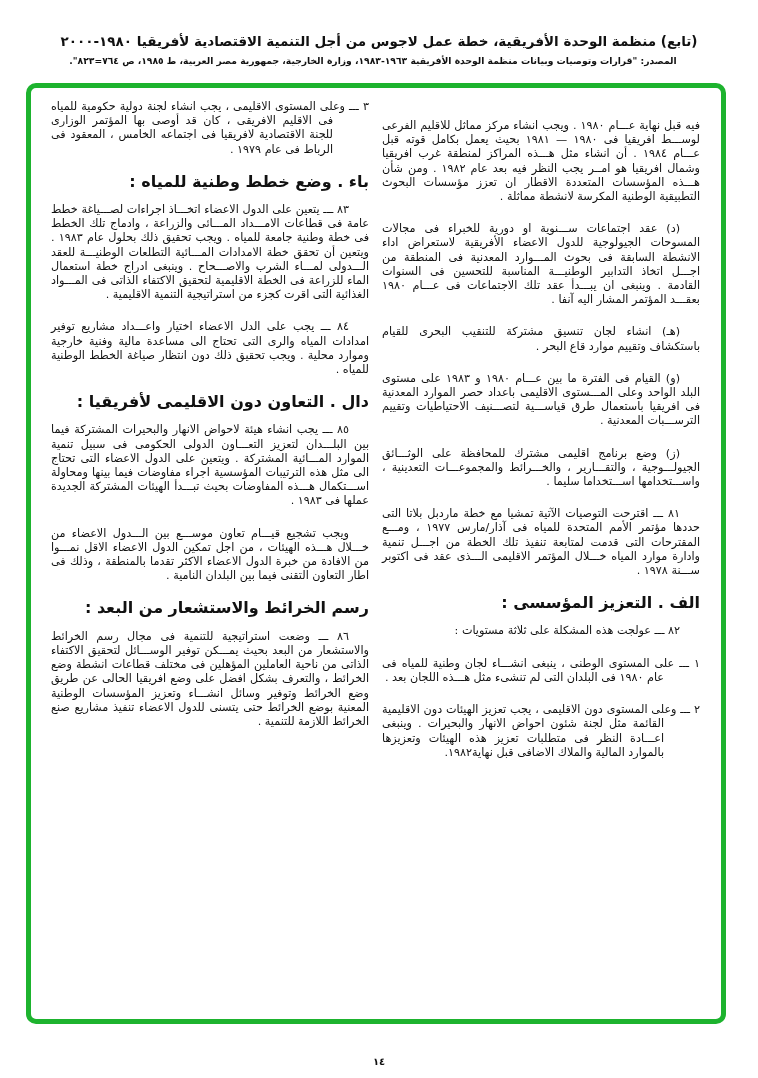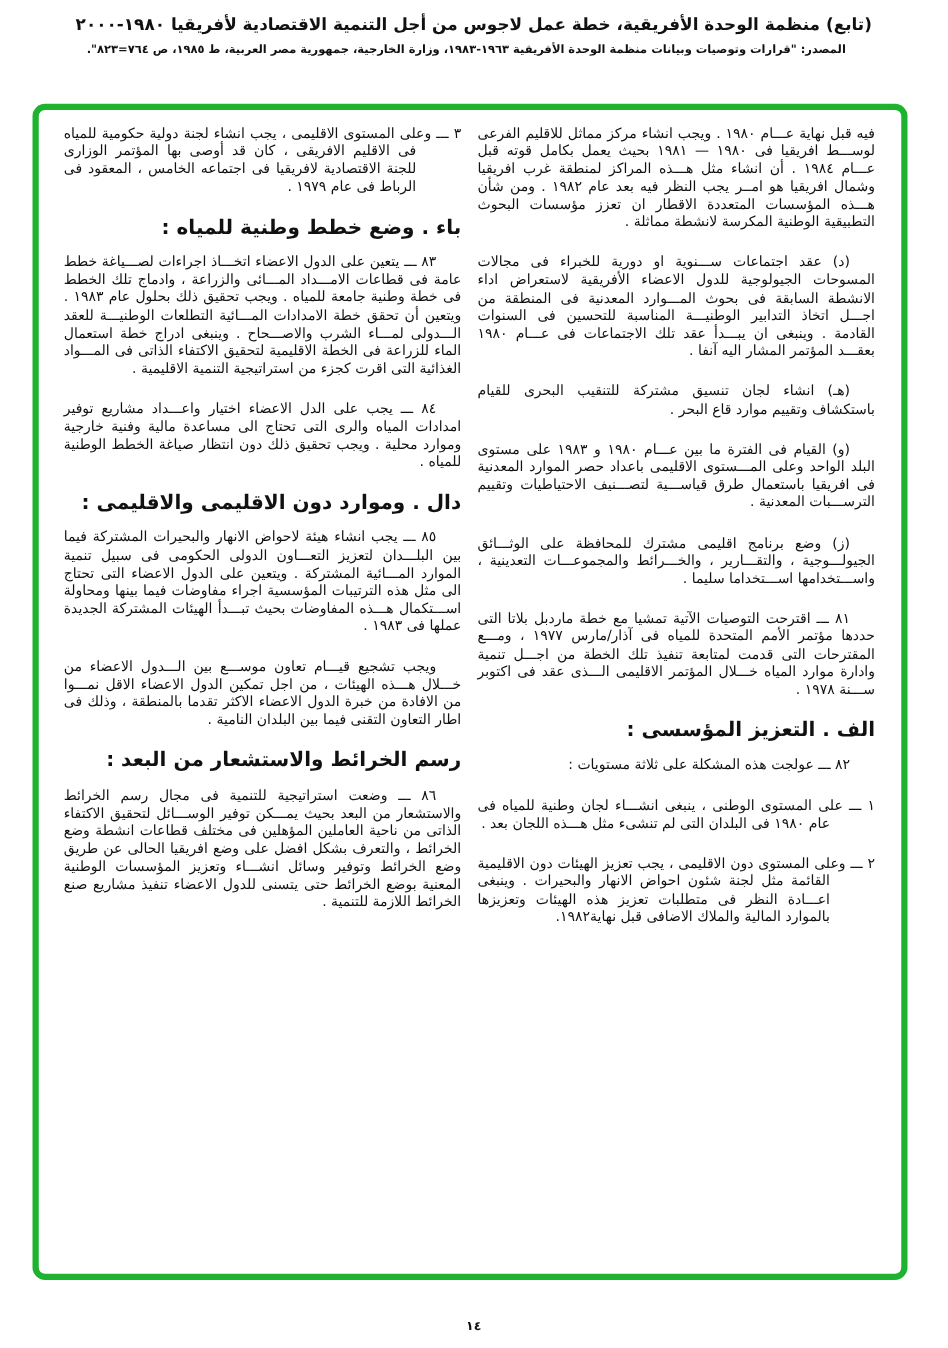--- a/index.html
+++ b/index.html
@@ -1,40 +1,40 @@
 <!DOCTYPE html>
 <html><head>
 <meta charset="utf-8">
 <style>
   html, body { margin: 0; padding: 0; background: #ffffff; }
   body {
     width: 758px; height: 1078px; position: relative; overflow: hidden;
     font-family: "DejaVu Sans", sans-serif; color: #111;
   }
   .page-header {
-    position: absolute; left: 0; top: 11px; width: 758px;
+    position: absolute; left: 0; top: 32px; width: 758px;
     direction: rtl; text-align: center;
   }
   .doc-title {
     font-weight: bold; font-size: 13.5px; line-height: 18px; margin: 0;
   }
   .doc-source {
     font-weight: bold; font-size: 9.2px; line-height: 14px;
     margin: 4px 0 0 0; text-align: center; padding-right: 12px;
   }
   .frame {
     position: absolute; left: 26px; top: 83px; width: 690px; height: 931px;
     border: 5px solid #1db32e; border-radius: 10px; background: #fff;
   }
   .col {
     position: absolute; top: 12px; width: 318px; direction: rtl;
     font-family: "DejaVu Sans", sans-serif; font-size: 11.2px;
     line-height: 14.2px; text-align: justify; color: #111;
   }
-  .col-right { right: 21px; }
+  .col-right { right: 21px; margin-top: 19px; }
   .col-left  { left: 20px; }
   .para { margin: 0 0 18px 0; }
   .para.indent { text-indent: 20px; }
   .para.hanging { padding-right: 36px; text-indent: -36px; }
   .heading {
     font-weight: bold; font-size: 16px; margin: 0 0 14px 0;
   }
   .page-number {
     position: absolute; left: 0; width: 758px; top: 1056px;
     text-align: center; font-size: 10px; font-weight: bold; direction: rtl;
@@ -60,21 +60,21 @@
     <p class="para indent">٨٢ ـــ عولجت هذه المشكلة على ثلاثة مستويات :</p>
     <p class="para hanging">١ ـــ على المستوى الوطنى ، ينبغى انشـــاء لجان وطنية للمياه فى عام ١٩٨٠ فى البلدان التى لم تنشىء مثل هـــذه اللجان بعد .</p>
     <p class="para hanging">٢ ـــ وعلى المستوى دون الاقليمى ، يجب تعزيز الهيئات دون الاقليمية القائمة مثل لجنة شئون احواض الانهار والبحيرات . وينبغى اعـــادة النظر فى متطلبات تعزيز هذه الهيئات وتعزيزها بالموارد المالية والملاك الاضافى قبل نهاية١٩٨٢.</p>
   </div>
 
   <div class="col col-left">
     <p class="para hanging">٣ ـــ وعلى المستوى الاقليمى ، يجب انشاء لجنة دولية حكومية للمياه فى الاقليم الافريقى ، كان قد أوصى بها المؤتمر الوزارى للجنة الاقتصادية لافريقيا فى اجتماعه الخامس ، المعقود فى الرباط فى عام ١٩٧٩ .</p>
     <p class="heading">باء . وضع خطط وطنية للمياه :</p>
     <p class="para indent">٨٣ ـــ يتعين على الدول الاعضاء اتخـــاذ اجراءات لصـــياغة خطط عامة فى قطاعات الامـــداد المـــائى والزراعة ، وادماج تلك الخطط فى خطة وطنية جامعة للمياه . ويجب تحقيق ذلك بحلول عام ١٩٨٣ . ويتعين أن تحقق خطة الامدادات المـــائية التطلعات الوطنيـــة للعقد الـــدولى لمـــاء الشرب والاصـــحاح . وينبغى ادراج خطة استعمال الماء للزراعة فى الخطة الاقليمية لتحقيق الاكتفاء الذاتى فى المـــواد الغذائية التى اقرت كجزء من استراتيجية التنمية الاقليمية .</p>
     <p class="para indent">٨٤ ـــ يجب على الدل الاعضاء اختيار واعـــداد مشاريع توفير امدادات المياه والرى التى تحتاج الى مساعدة مالية وفنية خارجية وموارد محلية . ويجب تحقيق ذلك دون انتظار صياغة الخطط الوطنية للمياه .</p>
-    <p class="heading">دال . وموارد دون الاقليمى والاقليمى :</p>
+    <p class="heading">دال . التعاون دون الاقليمى لأفريقيا :</p>
     <p class="para indent">٨٥ ـــ يجب انشاء هيئة لاحواض الانهار والبحيرات المشتركة فيما بين البلـــدان لتعزيز التعـــاون الدولى الحكومى فى سبيل تنمية الموارد المـــائية المشتركة . ويتعين على الدول الاعضاء التى تحتاج الى مثل هذه الترتيبات المؤسسية اجراء مفاوضات فيما بينها ومحاولة اســـتكمال هـــذه المفاوضات بحيث تبـــدأ الهيئات المشتركة الجديدة عملها فى ١٩٨٣ .</p>
     <p class="para indent">ويجب تشجيع قيـــام تعاون موســـع بين الـــدول الاعضاء من خـــلال هـــذه الهيئات ، من اجل تمكين الدول الاعضاء الاقل نمـــوا من الافادة من خبرة الدول الاعضاء الاكثر تقدما بالمنطقة ، وذلك فى اطار التعاون التقنى فيما بين البلدان النامية .</p>
     <p class="heading">رسم الخرائط والاستشعار من البعد :</p>
     <p class="para indent">٨٦ ـــ وضعت استراتيجية للتنمية فى مجال رسم الخرائط والاستشعار من البعد بحيث يمـــكن توفير الوســـائل لتحقيق الاكتفاء الذاتى من ناحية العاملين المؤهلين فى مختلف قطاعات انشطة وضع الخرائط ، والتعرف بشكل افضل على وضع افريقيا الحالى عن طريق وضع الخرائط وتوفير وسائل انشـــاء وتعزيز المؤسسات الوطنية المعنية بوضع الخرائط حتى يتسنى للدول الاعضاء تنفيذ مشاريع صنع الخرائط اللازمة للتنمية .</p>
   </div>
 </div>
 
 <div class="page-number">١٤</div>
 
 </body></html>

